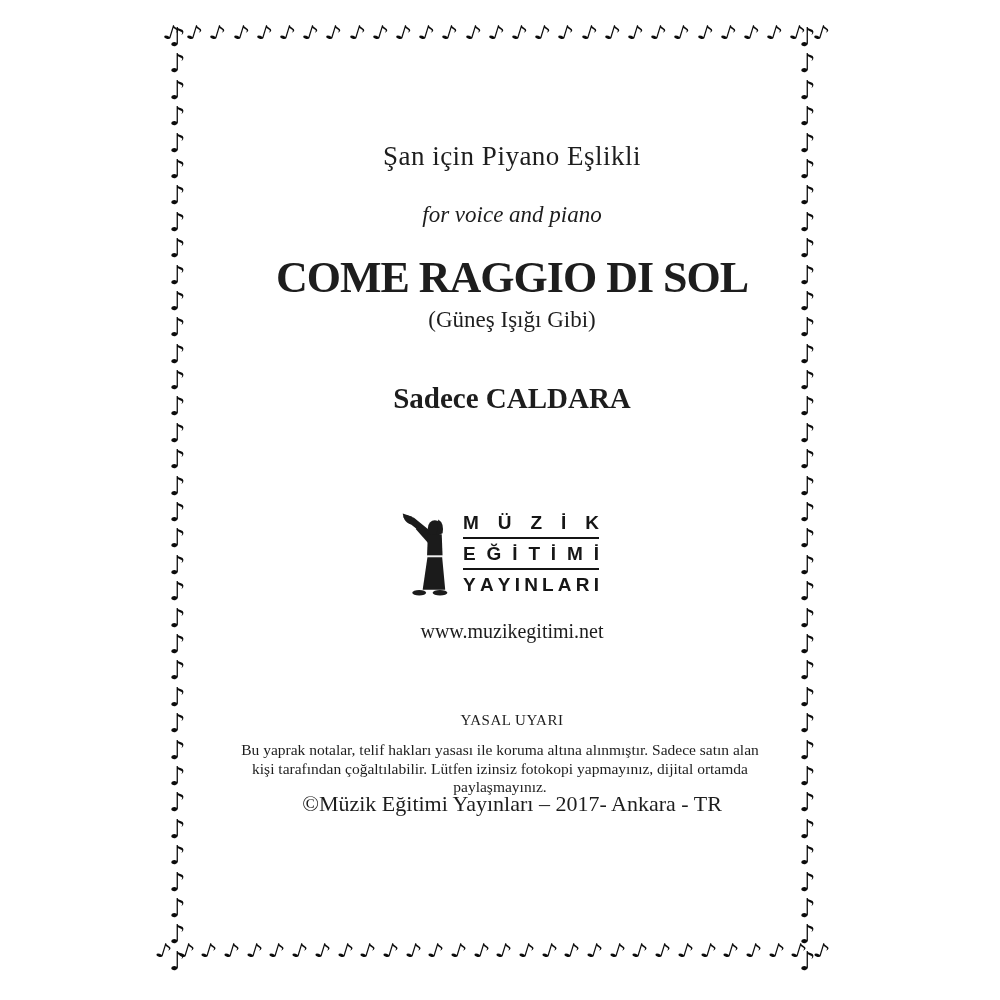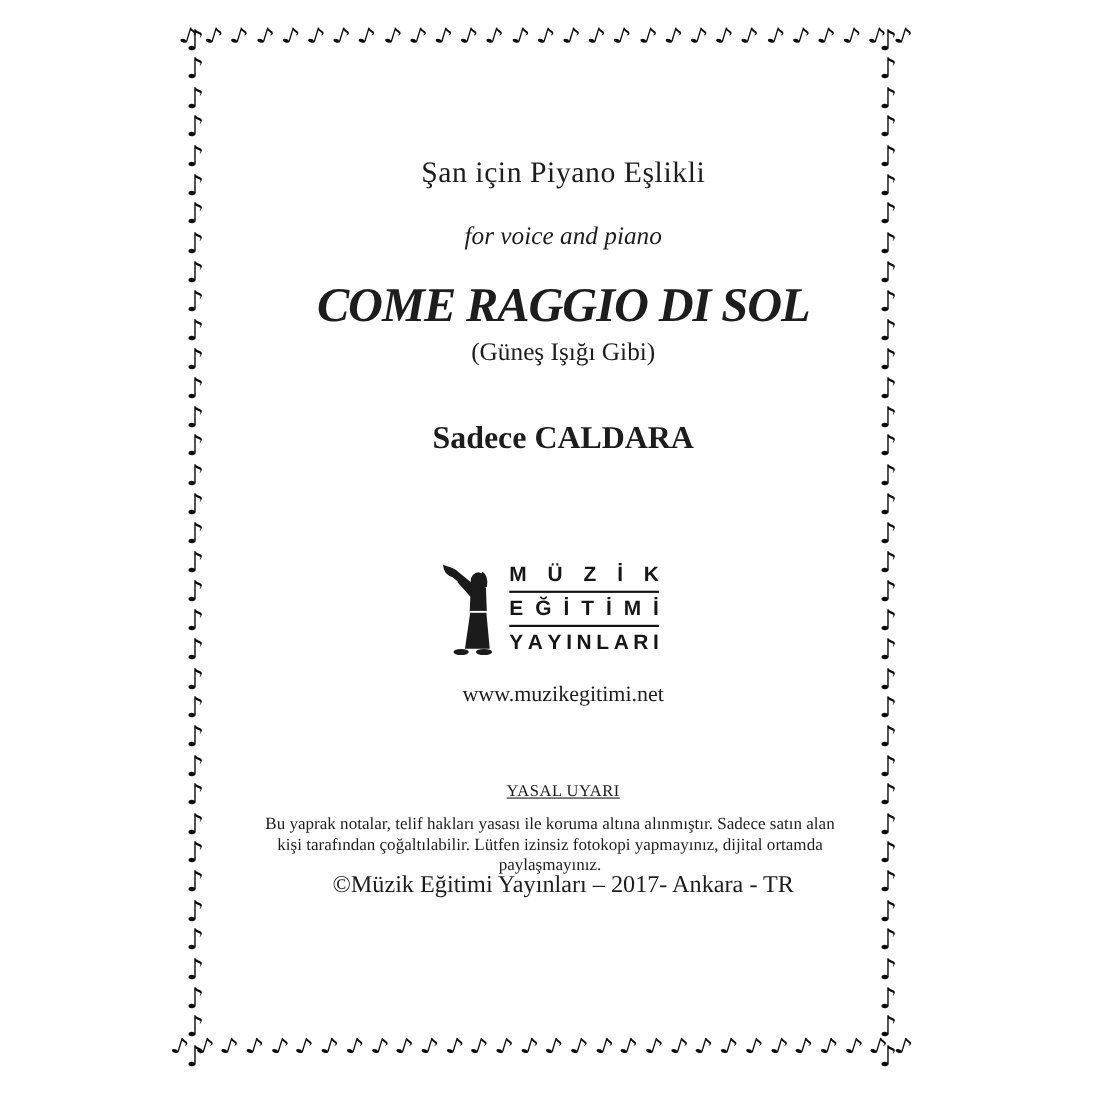--- a/index.html
+++ b/index.html
@@ -30,27 +30,27 @@
   }
   .border-left ,.border-right{flex-direction:column;width:26px;}
   .border-left {left:169px;top:24px;height:950px;}
   .border-right{left:799px;top:24px;height:950px;}
   .border-left .note,.border-right .note{font-size:26px;}
 
   
   .cline{position:absolute;left:202px;width:620px;text-align:center;}
   .series-tr {top:141px;font-size:27px;letter-spacing:0.5px;}
   .series-en {top:176px;font-size:23px;font-style:italic;margin-top:26px;}
-  .work-title{top:252px;font-size:44px;font-weight:700;letter-spacing:-1px;font-style:italic;}
+  .work-title{top:252px;font-size:44px;font-weight:700;letter-spacing:-1px;}
   .work-sub  {top:307px;font-size:23px;}
   .composer  {top:382px;font-size:29px;font-weight:700;}
   .dates     {top:428px;font-size:33px;font-weight:700;}
   .website   {top:620px;font-size:20px;}
   .order     {top:650px;font-size:21px;}
-  .legal-head{top:712px;font-size:15px;text-decoration:underline;letter-spacing:0.5px;}
+  .legal-head{top:712px;font-size:15px;letter-spacing:0.5px;}
   .legal-body{top:741px;left:240px;width:520px;font-size:15.5px;line-height:18.5px;text-align:center;}
   .copyright {top:791px;font-size:22px;}
 
   
   .logo{position:absolute;left:0;top:506px;width:1000px;display:flex;justify-content:center;align-items:flex-start;gap:10px;}
   .logo-figure{width:52px;height:98px;}
   .logo-figure svg{width:100%;height:100%;}
   .logo-text{width:136px;padding-top:6px;}
   .logo-line{
     display:flex;justify-content:space-between;

